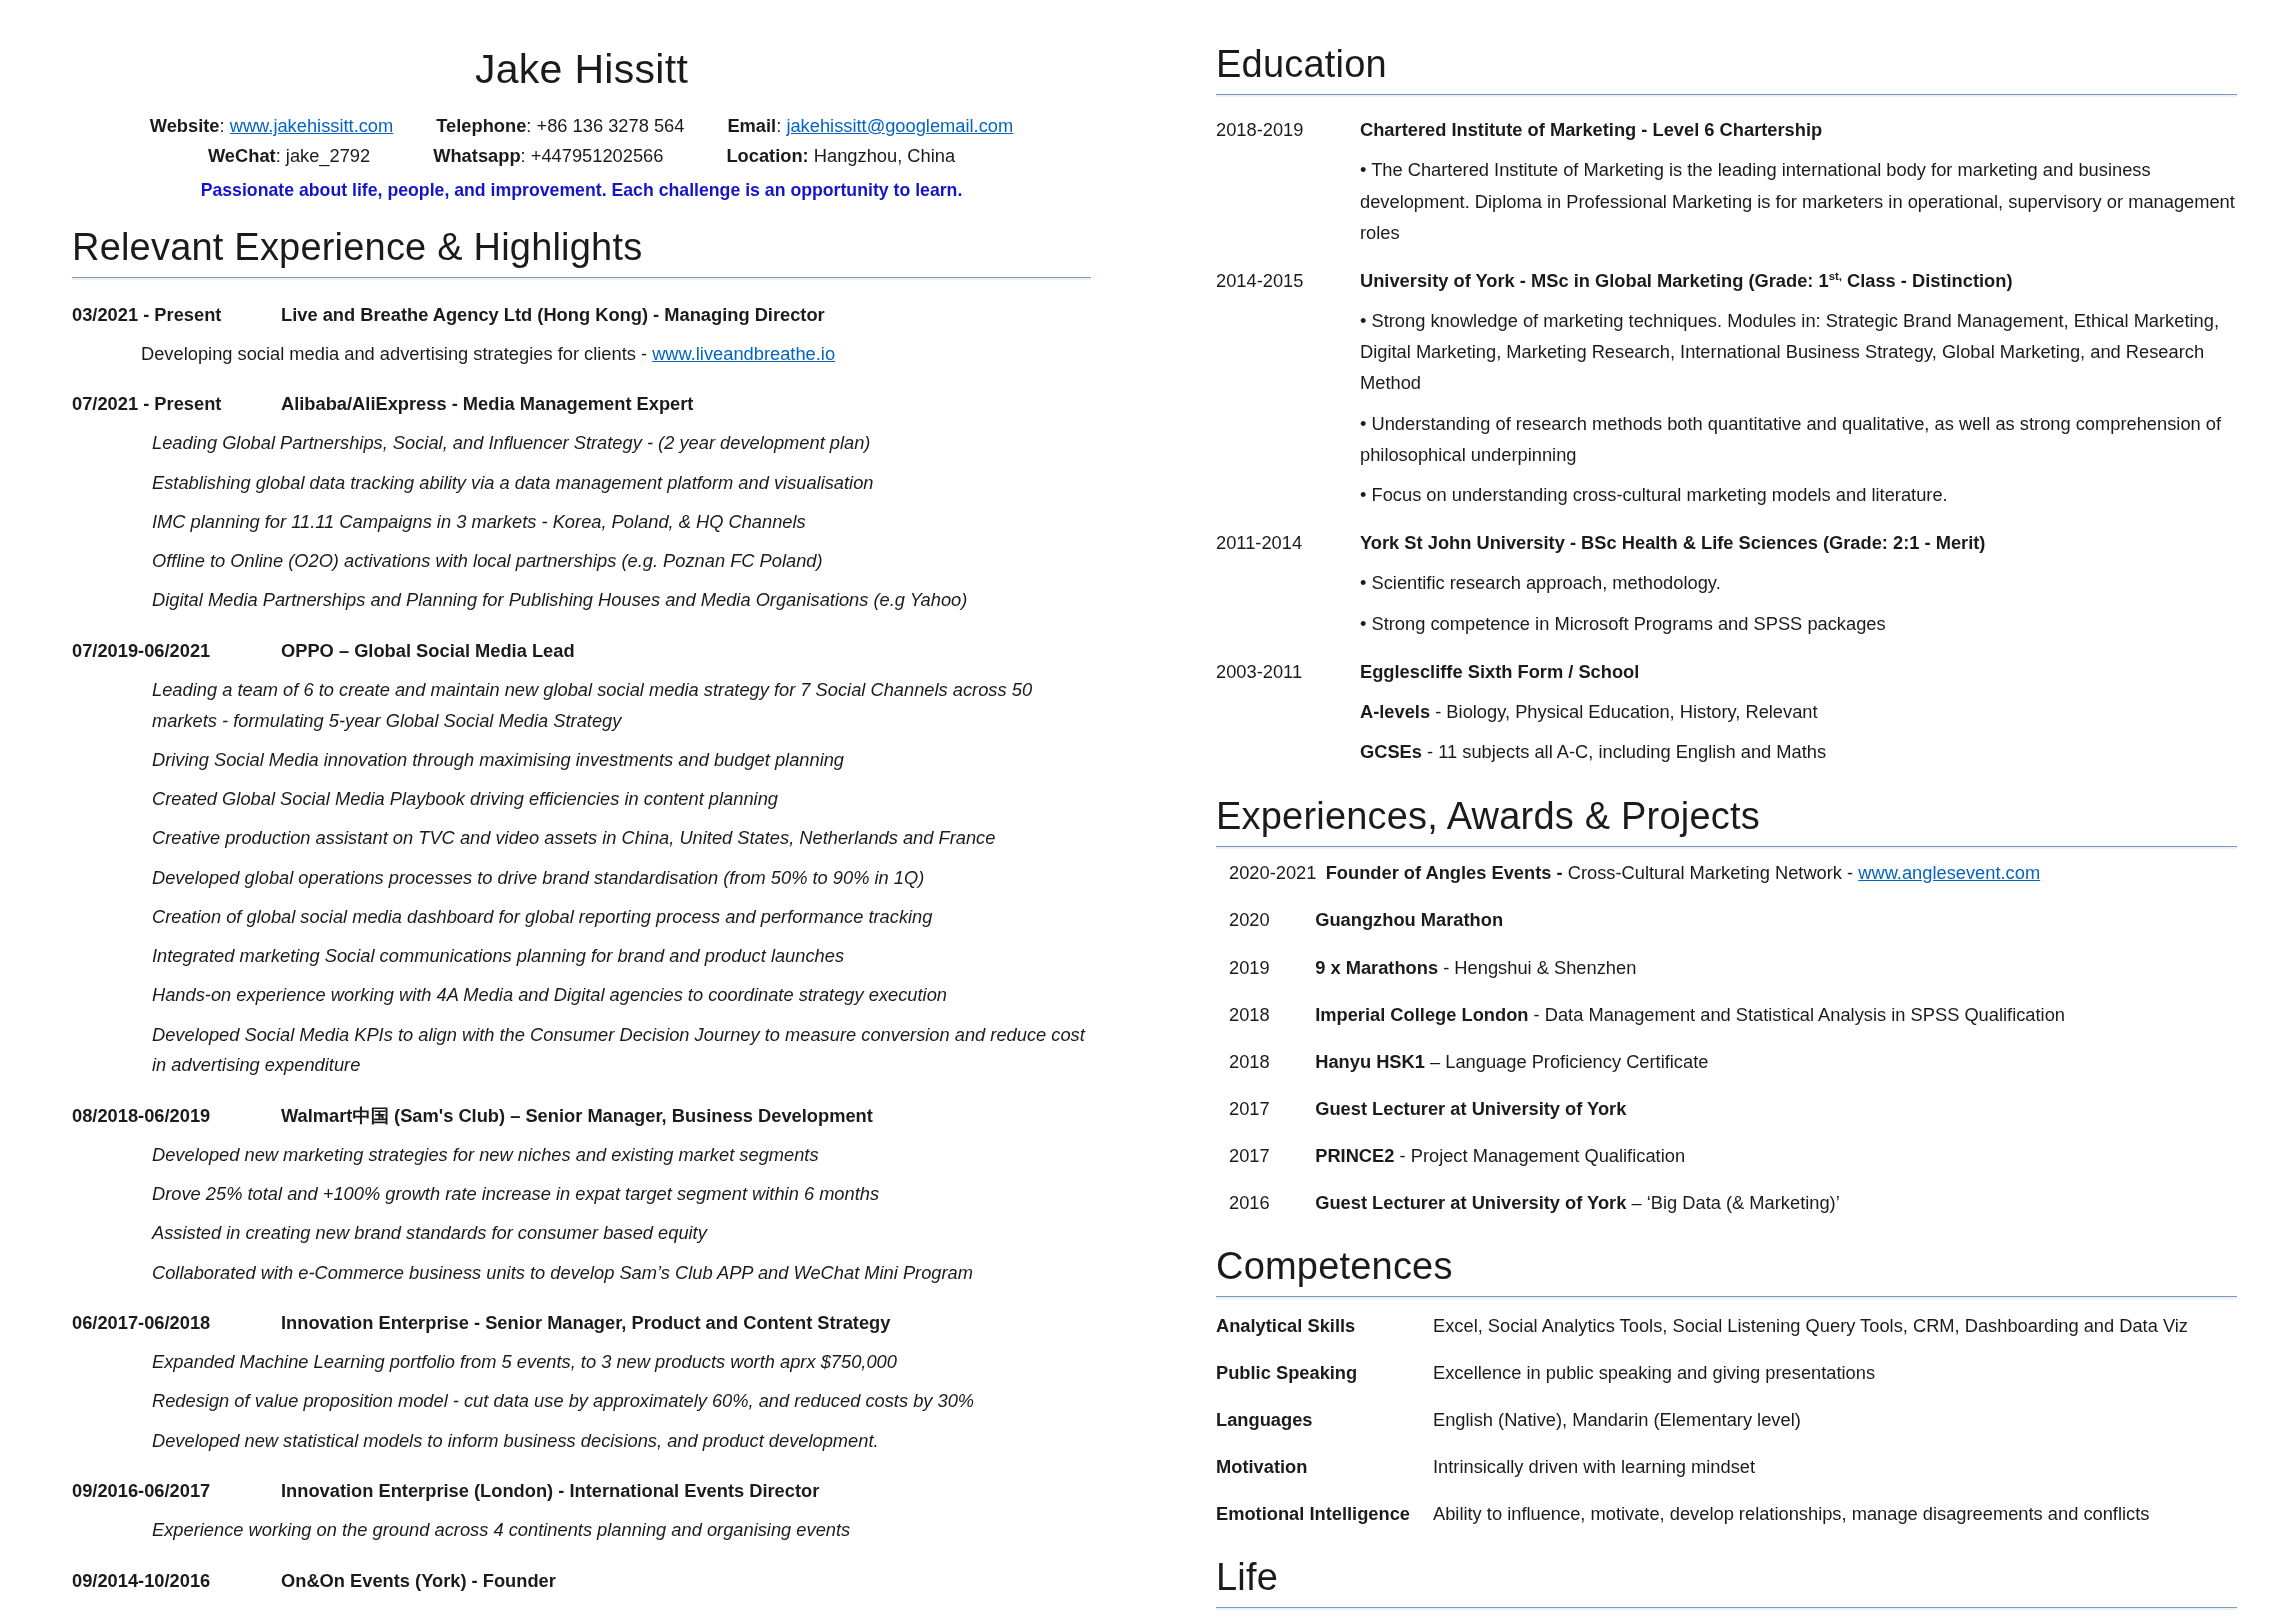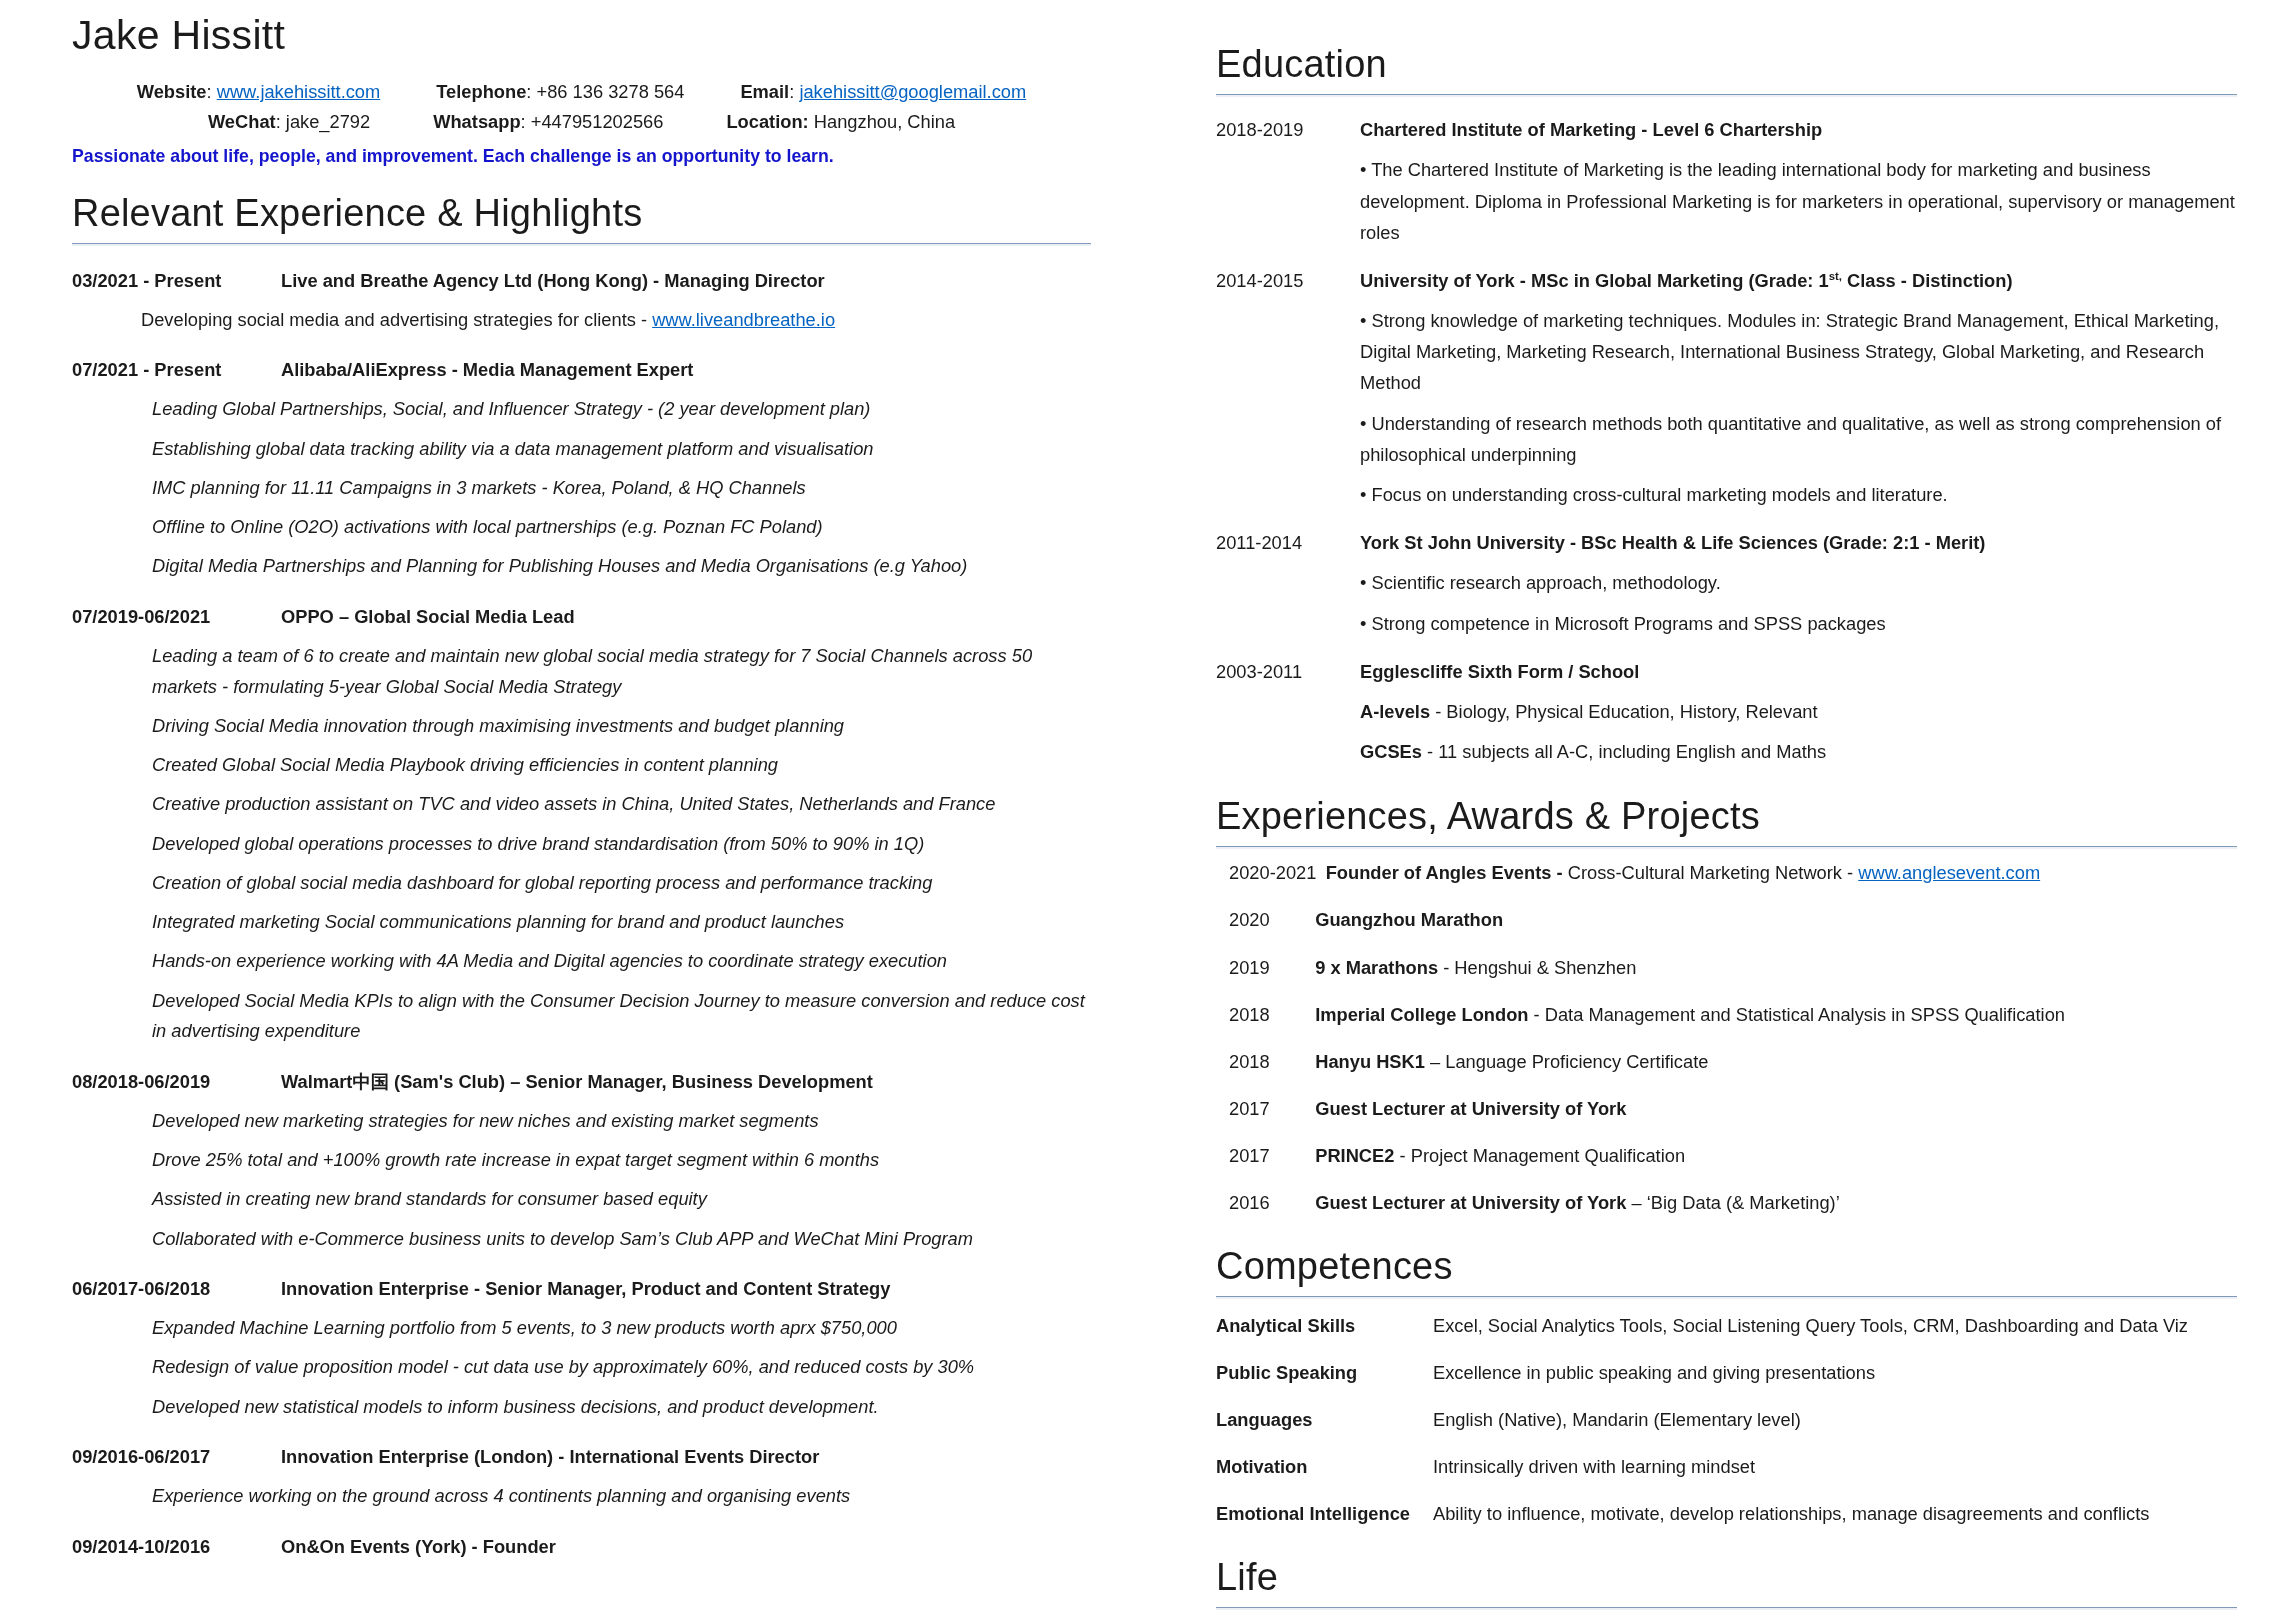--- a/index.html
+++ b/index.html
@@ -13,23 +13,23 @@
   html,body{margin:0;padding:0;}
   body{
     width:2295px;height:1623px;background:#ffffff;color:var(--ink);
     font-family:"Liberation Sans", sans-serif;font-size:18.3px;
   }
   .page{position:relative;width:2295px;height:1623px;overflow:hidden;background:#fff;}
   .col-left{position:absolute;left:72px;top:0;width:1019px;}
   .col-right{position:absolute;left:1216px;top:0;width:1021px;}
 
   
-  .header{text-align:left;padding-top:12px;}
+  .header{text-align:center;padding-top:46px;}
   .name{font-size:41px;font-weight:400;letter-spacing:0.3px;}
-  .contact-line{margin-top:22px;display:flex;justify-content:center;gap:56px;white-space:nowrap;}
+  .contact-line{margin-top:22px;display:flex;justify-content:center;gap:43px;white-space:nowrap;}
   .contact-line.second{margin-top:7.9px;gap:63px;}
   .contact-item b{font-weight:700;}
   .tagline{margin-top:13px;color:var(--tagline);font-weight:700;font-size:17.7px;}
 
   
   .section-heading{font-size:38px;font-weight:400;letter-spacing:0.2px;margin:0;}
   .rule{height:3.3px;background:var(--accent);margin-top:7.9px;border-bottom:2px solid #eceff3;}
   .sec{margin-top:27.5px;}
   .sec.first-right{margin-top:43px;}
   .sec.first-left{margin-top:25px;}

